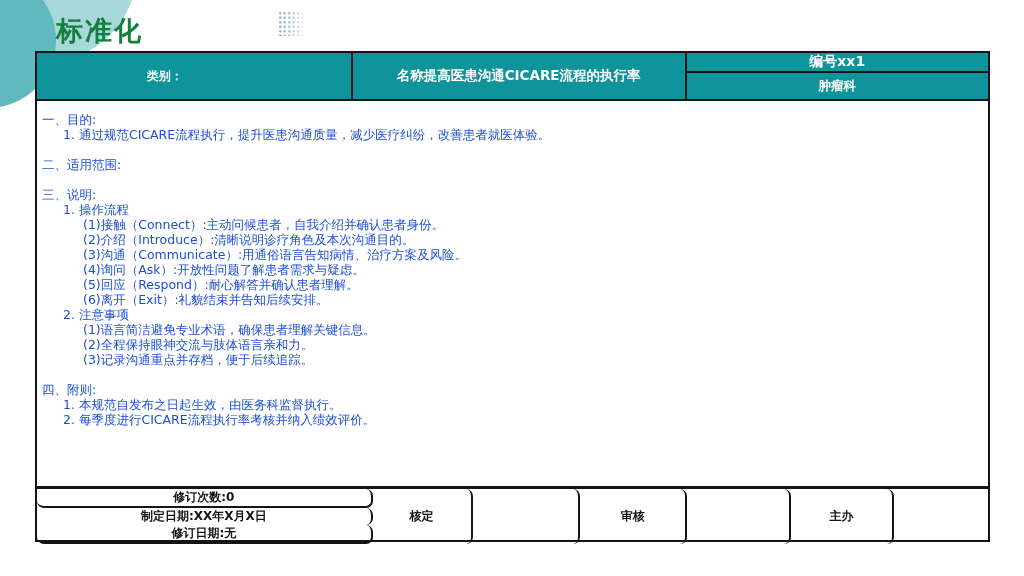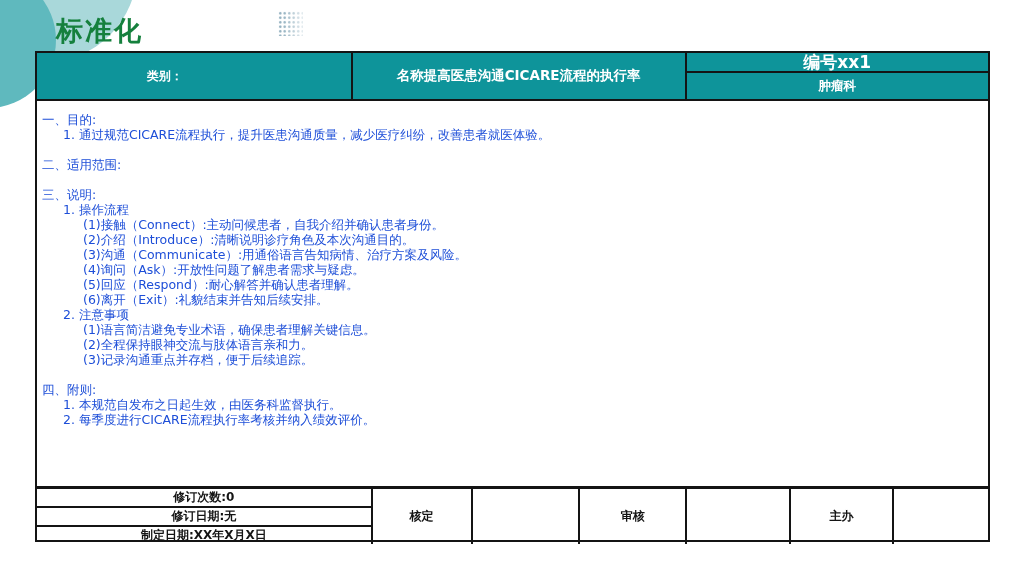--- a/index.html
+++ b/index.html
@@ -53,21 +53,21 @@
   .cb.checked { background:#ffffff; }
   .head-name {
     width:35.1%; border-right:2px solid #141414;
     display:flex; align-items:center; justify-content:center;
     font-size:13.5px; font-weight:bold; text-align:left;
   }
   .head-right { width:31.7%; display:grid; grid-template-rows:20px 1fr; }
   .head-no {
     border-bottom:2px solid #141414;
     display:flex; align-items:center; justify-content:center;
-    font-size:17px; font-weight:bold;
+    font-size:14px; font-weight:bold;
   }
   .head-dept {
     display:flex; align-items:center; justify-content:center;
     font-size:12.5px; font-weight:bold;
   }
 
   
   .doc-body {
     height:387px; border:2.5px solid #141414; border-top:none;
     background:#ffffff; color:#1d4ed8;
@@ -83,21 +83,21 @@
 
   
   .foot {
     height:55px; border:2.5px solid #141414; border-top:2.5px solid #141414; margin-top:-1px;
     display:grid;
     grid-template-columns:35.3% 10.5% 11.3% 11.3% 10.9% 10.8% 9.9%;
     grid-template-rows:1fr 1fr 1fr;
     background:#ffffff; color:#141414;
     font-size:12px; font-weight:bold;
   }
-  .f-cell { display:flex; align-items:center; justify-content:center; }
+  .f-cell { display:flex; align-items:center; justify-content:center;border-radius:7px; }
   .f-rev { grid-column:1; border-right:2px solid #141414; }
   .f-rev.rb { border-bottom:2px solid #141414; }
   .f-span { grid-row:1/4; }
   .f-span.br { border-right:2px solid #141414; }
   .c2{grid-column:2}.c3{grid-column:3}.c4{grid-column:4}.c5{grid-column:5}.c6{grid-column:6}.c7{grid-column:7}
 </style>
 </head>
 <body>
 
 <div class="slide">
@@ -163,22 +163,22 @@
       </div>
       <div class="sec">
         <div class="ln t">四、附则:</div>
         <div class="ln l1">1. 本规范自发布之日起生效，由医务科监督执行。</div>
         <div class="ln l1">2. 每季度进行CICARE流程执行率考核并纳入绩效评价。</div>
       </div>
     </div>
 
     <div class="foot">
       <div class="f-cell f-rev rb">修订次数:0</div>
+      <div class="f-cell f-rev">制定日期:XX年X月X日</div>
       <div class="f-cell f-rev rb">修订日期:无</div>
-      <div class="f-cell f-rev">制定日期:XX年X月X日</div>
       <div class="f-cell f-span br c2">核定</div>
       <div class="f-cell f-span br c3"></div>
       <div class="f-cell f-span br c4">审核</div>
       <div class="f-cell f-span br c5"></div>
       <div class="f-cell f-span br c6">主办</div>
       <div class="f-cell f-span c7"></div>
     </div>
 
   </div>
 </div>

